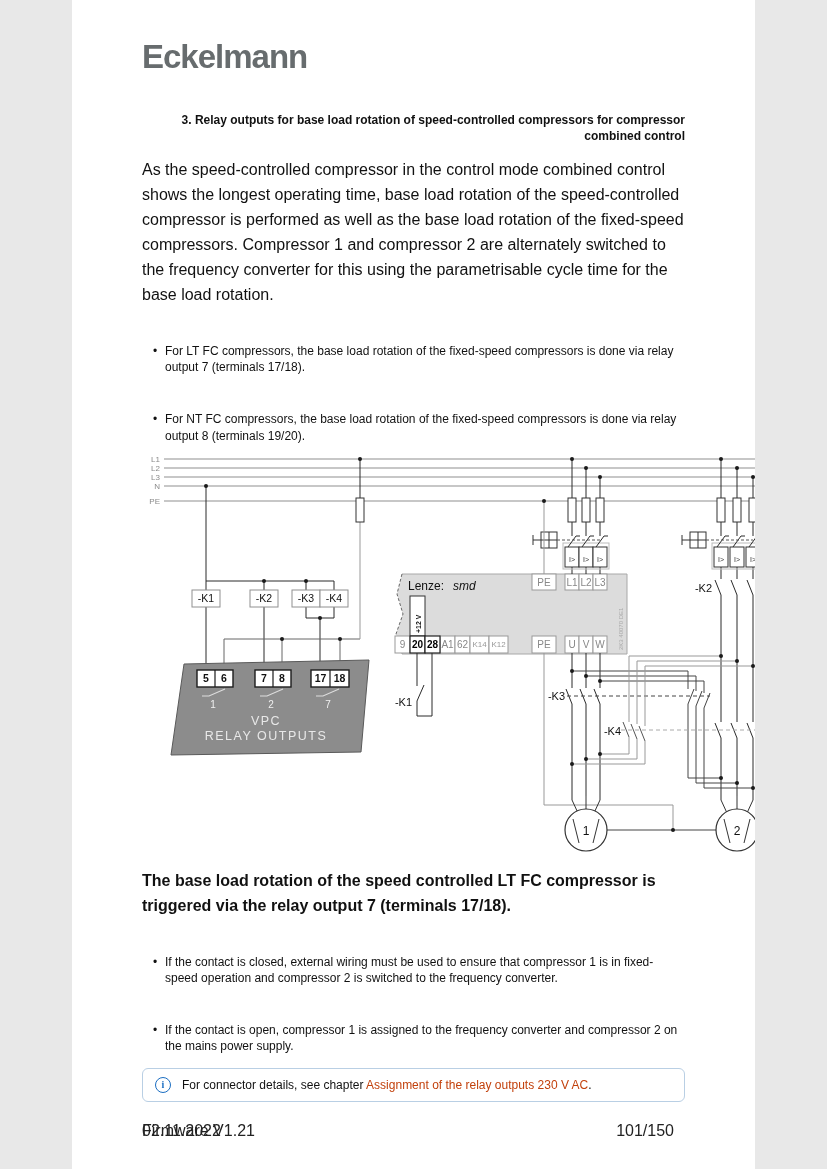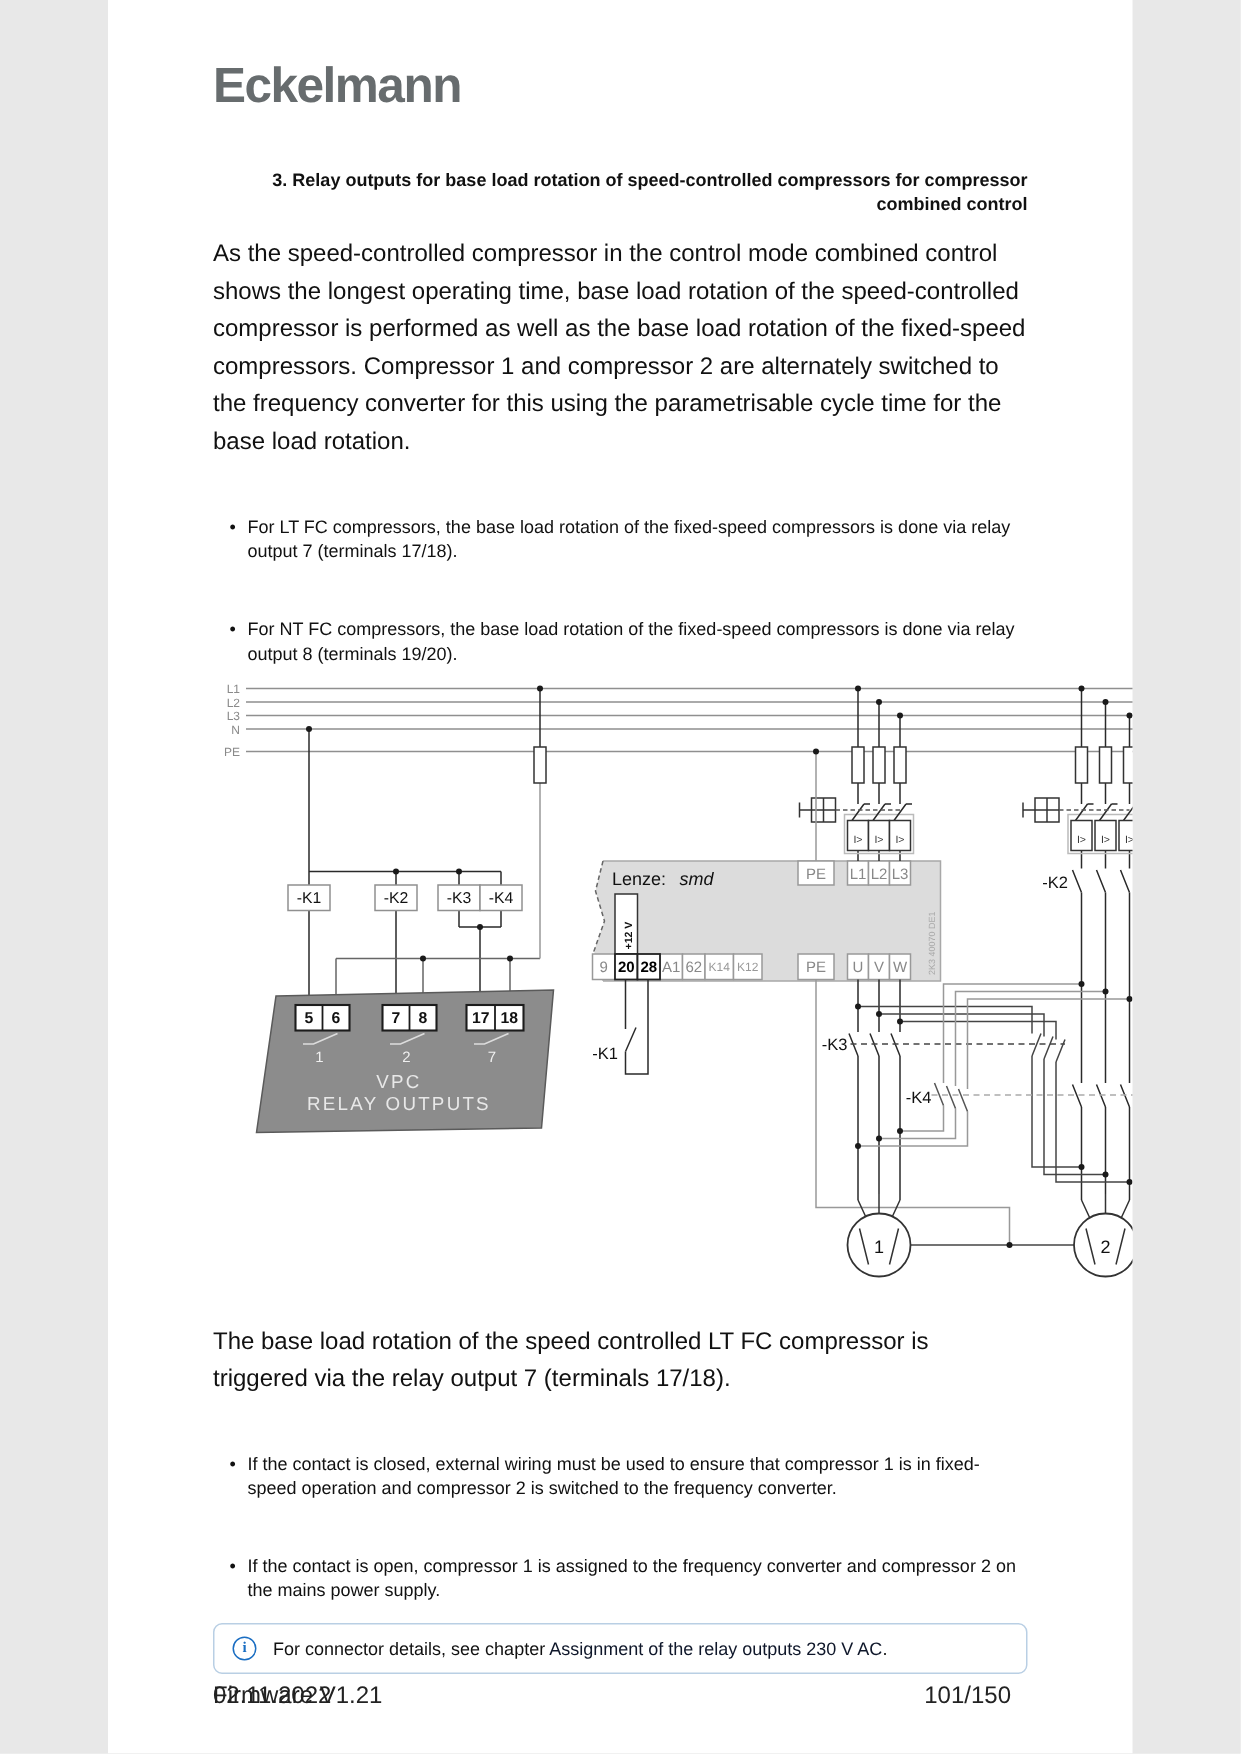--- a/index.html
+++ b/index.html
@@ -12,21 +12,21 @@
   .bullets{margin:9px 0 0 0;}
   .bullet{position:relative;font-size:12px;line-height:16.2px;padding-left:23px;margin-top:36px;}
   .bullet::before{content:"•";position:absolute;left:11px;top:0;}
   .example{font-size:12px;font-weight:bold;margin:30px 0 0 0;}
   .diagram{margin:4px 0 0 -70px;width:827px;height:410px;}
   .note-box{margin-top:13px;border:1px solid #b9cfe4;border-radius:6px;padding:8px 12px;
             display:flex;align-items:center;gap:11px;font-size:12px;}
   .info-icon{flex:0 0 auto;width:14px;height:14px;border:1.4px solid #1b6ec2;border-radius:50%;
              color:#1b6ec2;font-size:10px;font-weight:bold;display:flex;align-items:center;
              justify-content:center;font-family:"Liberation Serif",serif;}
-  .note-link{color:#0f172a;text-decoration:none;cursor:pointer;}
+  .note-link{color:#c2410c;text-decoration:none;cursor:pointer;}
   .footer{position:absolute;left:70px;right:70px;top:1122px;font-size:16px;color:#222;}
   .footer .c{position:absolute;left:0;right:0;text-align:left;}
   .footer .r{position:absolute;right:11px;}
   svg text{font-family:"Liberation Sans","DejaVu Sans",sans-serif;}
 </style>
 </head>
 <body>
 
 <div class="page">
   <div class="content">
@@ -291,21 +291,21 @@
             <circle cx="514" cy="311" r="2"></circle>
             <circle cx="500" cy="316" r="2"></circle>
           <circle cx="649" cy="330" r="2"></circle>
             <circle cx="665" cy="335" r="2"></circle>
             <circle cx="681" cy="340" r="2"></circle>
           <circle cx="601" cy="382" r="2"></circle>
         </g>
       </svg>
     </div>
 
-    <p class="body" style="margin-top:24px;">The base load rotation of the speed controlled LT FC compressor is triggered via the relay output 7 (terminals 17/18).</p>
+    <p class="body" style="margin-top:10px;font-weight:bold;">The base load rotation of the speed controlled LT FC compressor is triggered via the relay output 7 (terminals 17/18).</p>
 
     <div class="bullets">
       <div class="bullet">If the contact is closed, external wiring must be used to ensure that compressor 1 is in fixed-speed operation and compressor 2 is switched to the frequency converter.</div>
       <div class="bullet">If the contact is open, compressor 1 is assigned to the frequency converter and compressor 2 on the mains power supply.</div>
     </div>
 
     <div class="note-box">
       <span class="info-icon">i</span>
       <span><span>For connector details, see chapter </span><a class="note-link">Assignment of the relay outputs 230 V AC</a><span>.</span></span>
     </div>

